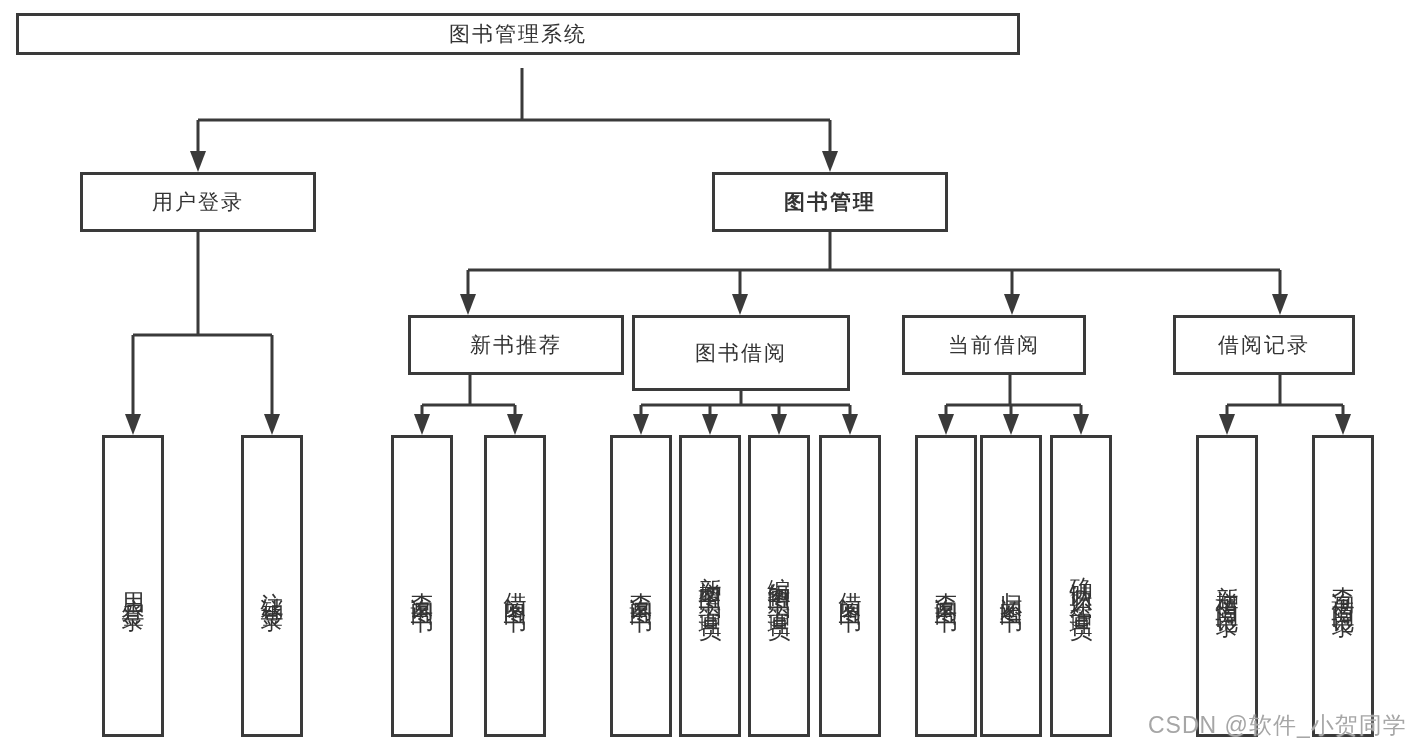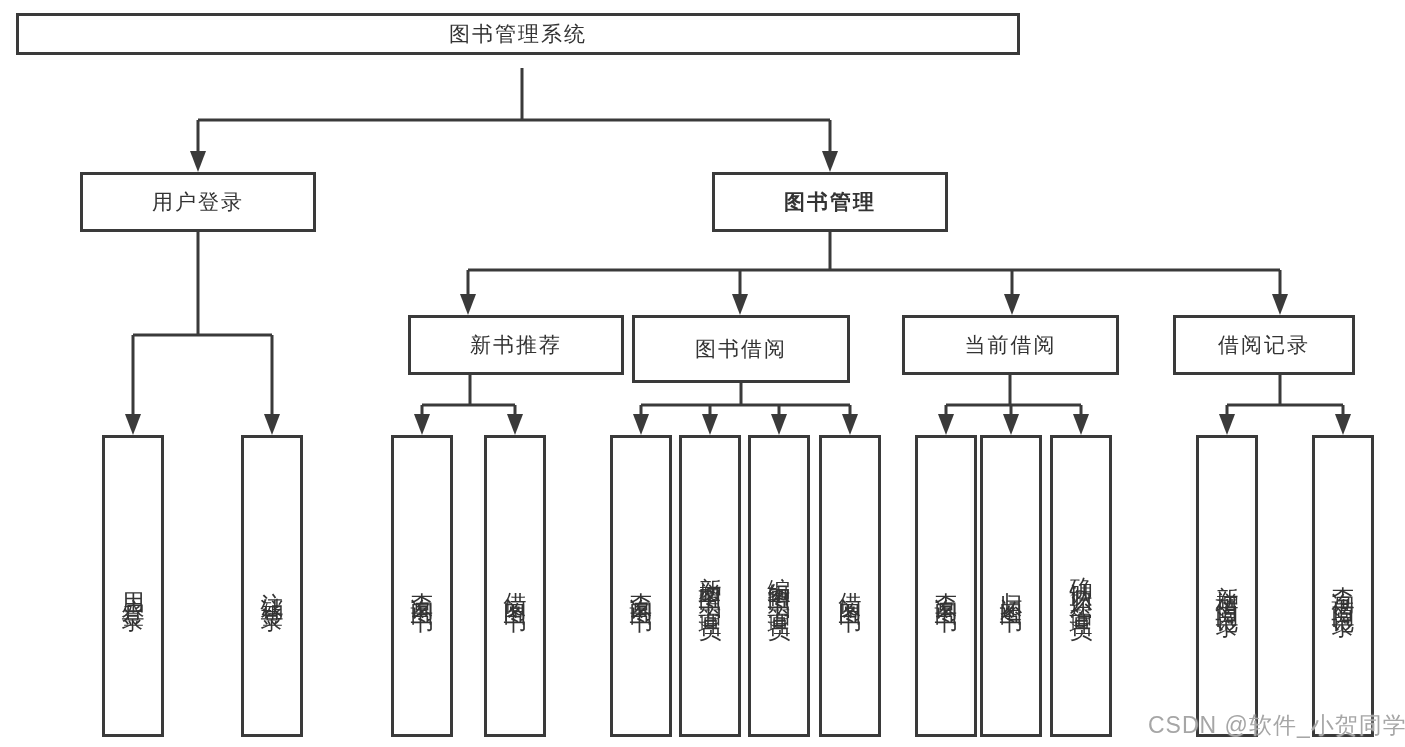--- a/index.html
+++ b/index.html
@@ -104,24 +104,24 @@
   <div class="node hnode" style="left:80px; top:172px; width:236px; height:60px;">
     <span>用户登录</span>
   </div>
   <div class="node hnode" style="left:712px; top:172px; width:236px; height:60px;font-weight:bold;">
     <span>图书管理</span>
   </div>
 
   <div class="node hnode" style="left:362px; top:315px; width:216px; height:60px;margin-left:46px;">
     <span>新书推荐</span>
   </div>
-  <div class="node hnode" style="left:632px; top:315px; width:218px; height:68px;">
+  <div class="node hnode" style="left:632px; top:315px; width:218px; height:76px;">
     <span>图书借阅</span>
   </div>
-  <div class="node hnode" style="left:902px; top:315px; width:217px; height:60px;">
+  <div class="node hnode" style="left:902px; top:315px; width:184px; height:60px;">
     <span>当前借阅</span>
   </div>
   <div class="node hnode" style="left:1173px; top:315px; width:182px; height:60px;">
     <span>借阅记录</span>
   </div>
 
   <div class="node leaf" style="left:102px;">
     <span class="vtext">用户登录</span>
   </div>
   <div class="node leaf" style="left:241px;">

